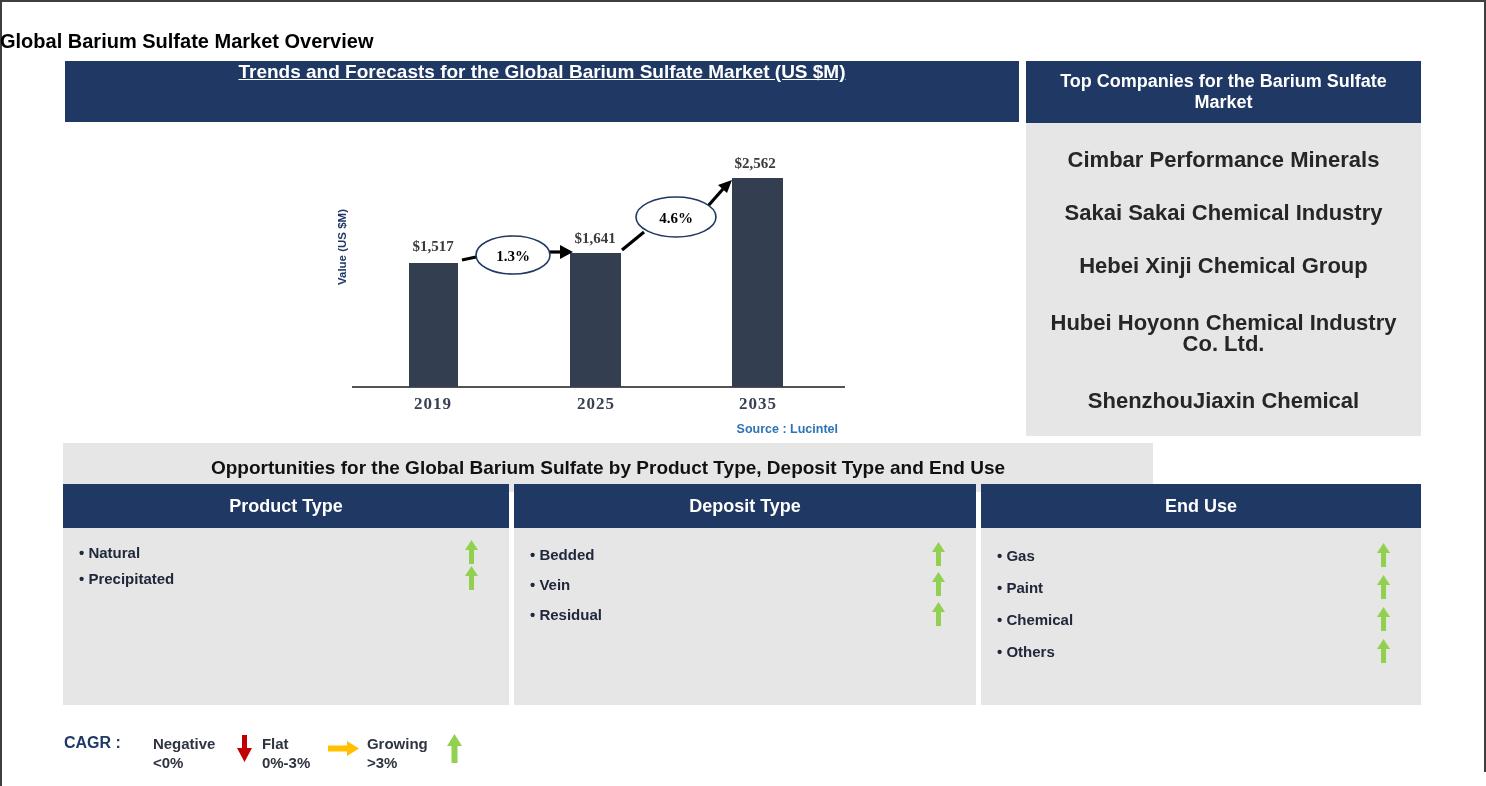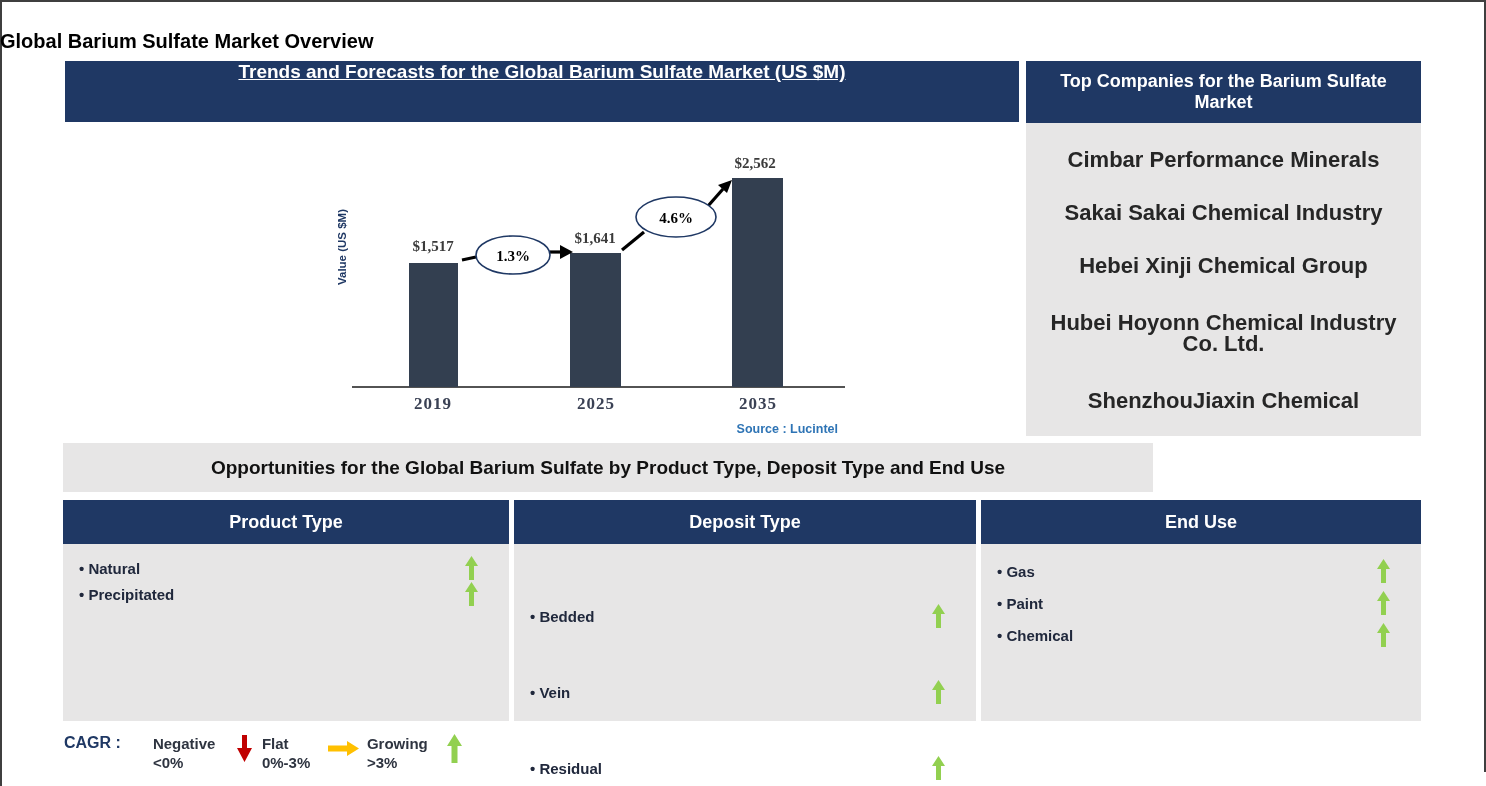--- a/index.html
+++ b/index.html
@@ -54,33 +54,33 @@
   .company.c3 { margin-top:32px; }
   .company.c4 { margin-top:36px; }
   .company.c5 { margin-top:36px; }
 
   .opp-title-bar {
     position:absolute; left:63px; top:443px; width:1090px; height:49px;
     background:#E7E6E6; display:flex; align-items:center; justify-content:center;
     font-size:19px; font-weight:bold; color:#111111;
   }
 
-  .opp-col { position:absolute; top:500px; }
+  .opp-col { position:absolute; top:484px; }
   .opp-col.col-p { left:63px;  width:446px; }
   .opp-col.col-d { left:514px; width:462px; }
   .opp-col.col-e { left:981px; width:440px; }
   .opp-col-header {
     height:44px; background:#1F3864; color:#ffffff; font-size:18px; font-weight:bold;
     display:flex; align-items:center; justify-content:center;
   }
   .opp-col-body { background:#E7E6E6; height:177px; padding:11px 31px 0 16px; box-sizing:border-box; }
   .opp-item { display:flex; align-items:center; justify-content:space-between;
               font-size:15px; font-weight:bold; color:#20283C; }
   .col-p .opp-item { height:26px; }
-  .col-d .opp-item { height:30px;margin-top:46px; }
+  .col-d .opp-item { height:30px; }
   .col-e .opp-item { height:32px; }
   .opp-item .label::before { content:"\2022\00a0"; }
   .up-arrow-icon { display:inline-flex; }
 
   .cagr { position:absolute; left:64px; top:734px; display:flex; align-items:flex-start; }
   .cagr-label { font-size:16px; font-weight:bold; color:#1F3864; margin-right:32px; }
   .cagr-entry-text { font-size:15px; font-weight:bold; color:#2E3440; line-height:19px; }
   .t-neg  { width:74px;  margin-right:10px; }
   .t-flat { width:58px;  margin-right:8px; }
   .t-grow { width:66px;  margin-right:14px; }
@@ -228,20 +228,28 @@
         </span>
       </div>
       <div class="opp-item">
         <span class="label">Chemical</span>
         <span class="up-arrow-icon">
           <svg width="13" height="24" viewBox="0 0 13 24">
               <polygon points="6.5,0 13,10 9,10 9,24 4,24 4,10 0,10" fill="#92D050"></polygon>
             </svg>
         </span>
       </div>
+      <div class="opp-item">
+        <span class="label">Others</span>
+        <span class="up-arrow-icon">
+          <svg width="13" height="24" viewBox="0 0 13 24">
+              <polygon points="6.5,0 13,10 9,10 9,24 4,24 4,10 0,10" fill="#92D050"></polygon>
+            </svg>
+        </span>
+      </div>
     </div>
   </div>
 
   <div class="cagr">
     <span class="cagr-label">CAGR :</span>
 
     <span class="cagr-entry-text t-neg">
       <span>Negative</span><br>
       <span>&lt;0%</span>
     </span>

